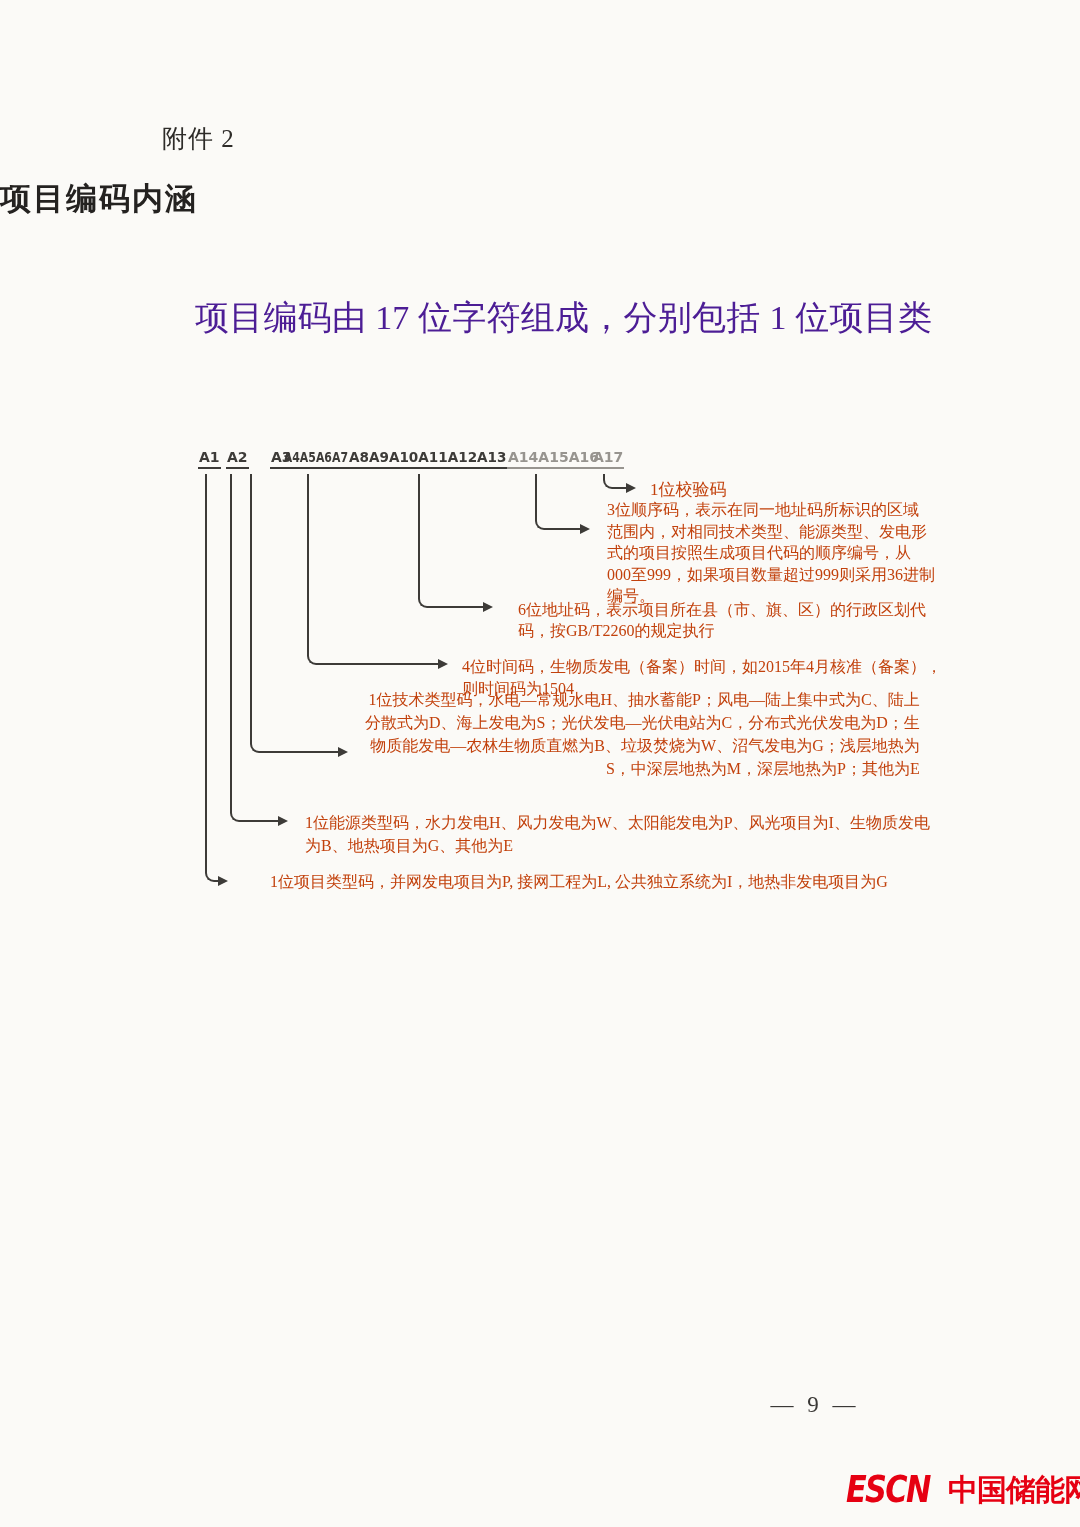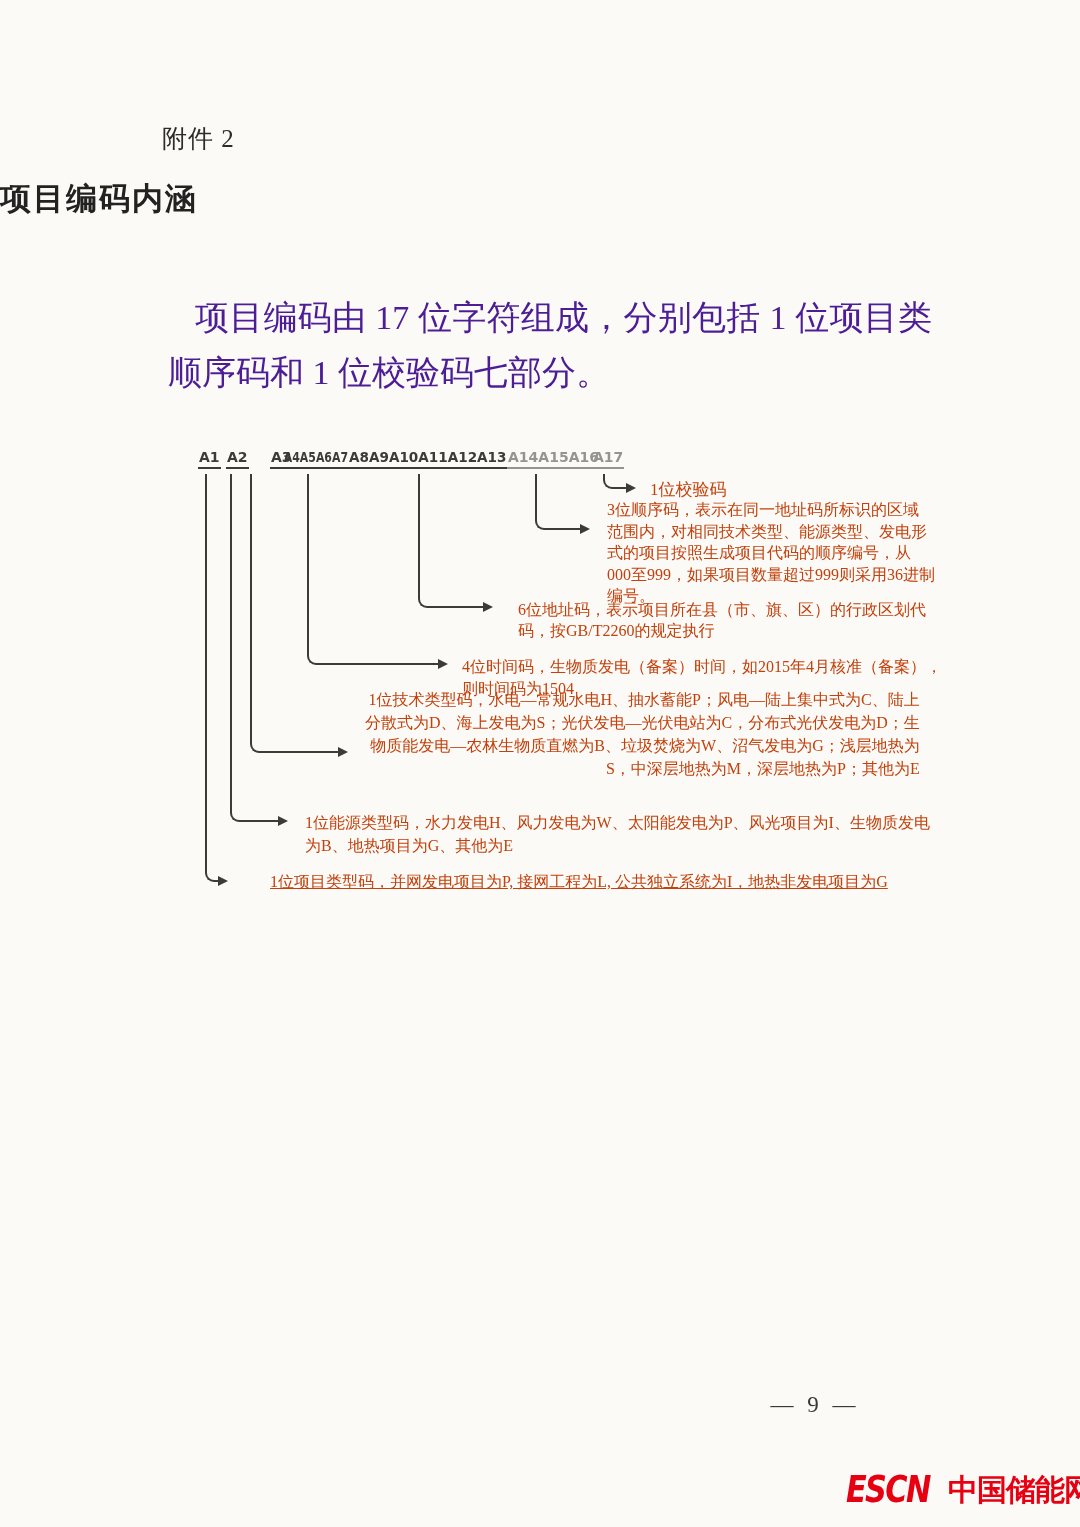--- a/index.html
+++ b/index.html
@@ -48,21 +48,21 @@
   .a4{left:438px; top:659px} .a5{left:483px; top:602px} .a6{left:580px; top:524px}
   .a7{left:626px; top:483px}
   
   .lbl { position:absolute; font-size:16px; line-height:22px; white-space:pre; color:#c2410c; }
   .lbl-check  { left:650px; top:479px; font-size:17px; }
   .lbl-seq    { left:607px; top:499px; line-height:21.5px; }
   .lbl-addr   { left:518px; top:599px; line-height:21px;  }
   .lbl-time   { left:462px; top:656px; line-height:22px;  }
   .lbl-tech   { left:365px; top:688px; line-height:23px;text-align:right;  }
   .lbl-energy { left:305px; top:811px; line-height:23px;  }
-  .lbl-proj   { left:270px; top:871px;text-decoration:underline; }
+  .lbl-proj   { left:270px; top:871px; }
   
   .pageno { position:absolute; left:740px; top:1392px; width:150px; text-align:center;
             font-size:23px; letter-spacing:4px; color:#3a3836; }
   .logo { position:absolute; left:846px; top:1468px; white-space:nowrap;
           font-family:"DejaVu Sans","Liberation Sans",sans-serif; }
   .logo-en { display:inline-block; font-size:37px; font-weight:bold; font-style:italic;
              letter-spacing:-2px; transform:scaleX(.82); transform-origin:0 80%;
              vertical-align:baseline; }
   .logo-cn { display:inline-block; font-size:30px; font-weight:bold; letter-spacing:-1px;
              vertical-align:baseline; margin-left:0px; position:relative; top:-2px; }
@@ -71,21 +71,20 @@
 <body>
 
 <div class="page">
 
   <div class="attachment">附件 2</div>
 
   <div class="doc-title">项目编码内涵</div>
 
   <div class="para">
     <div class="pline just p1">项目编码由 17 位字符组成，分别包括 1 位项目类型码、1</div>
-    <div class="pline">顺序码和 1 位校验码七部分。</div>
   </div>
 
   <div>
 
     <div class="codebar">
       <span class="seg s1">A1</span>
       <span class="seg s2">A2</span>
       <span class="seg s3">A3</span>
       <span class="seg s4">A4A5A6A7</span>
       <span class="seg s5">A8A9A10A11A12A13</span>

